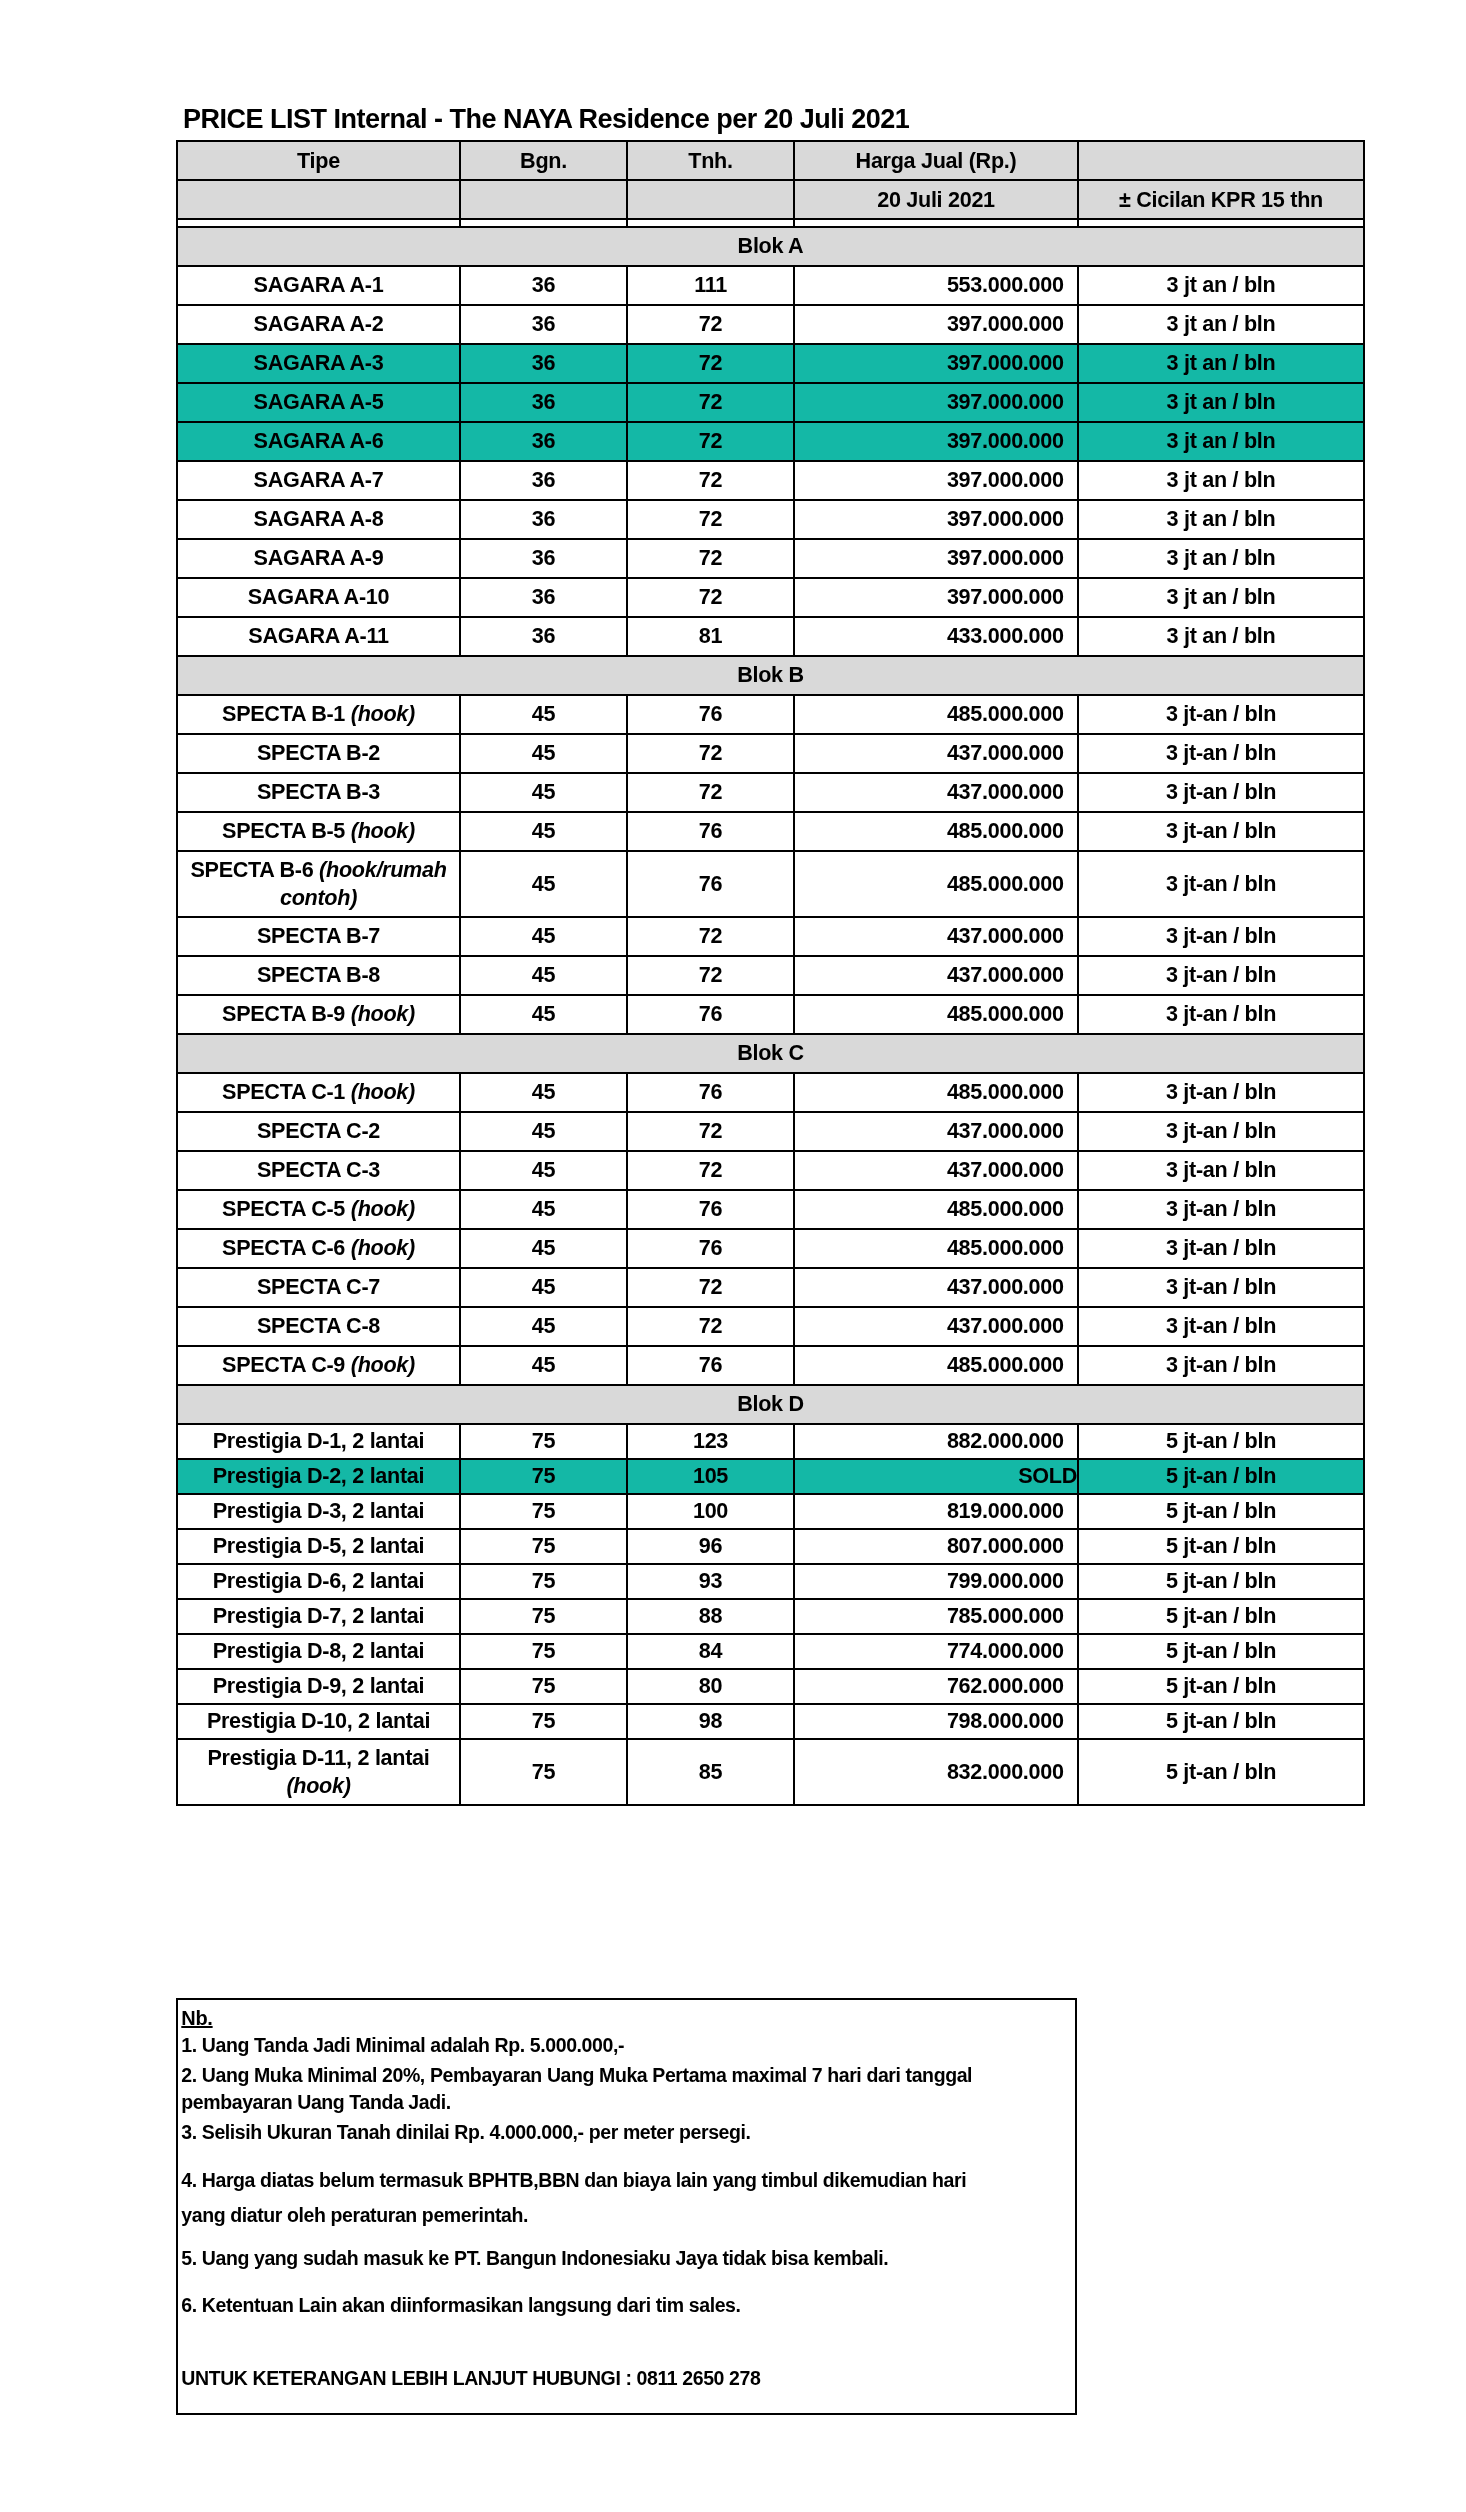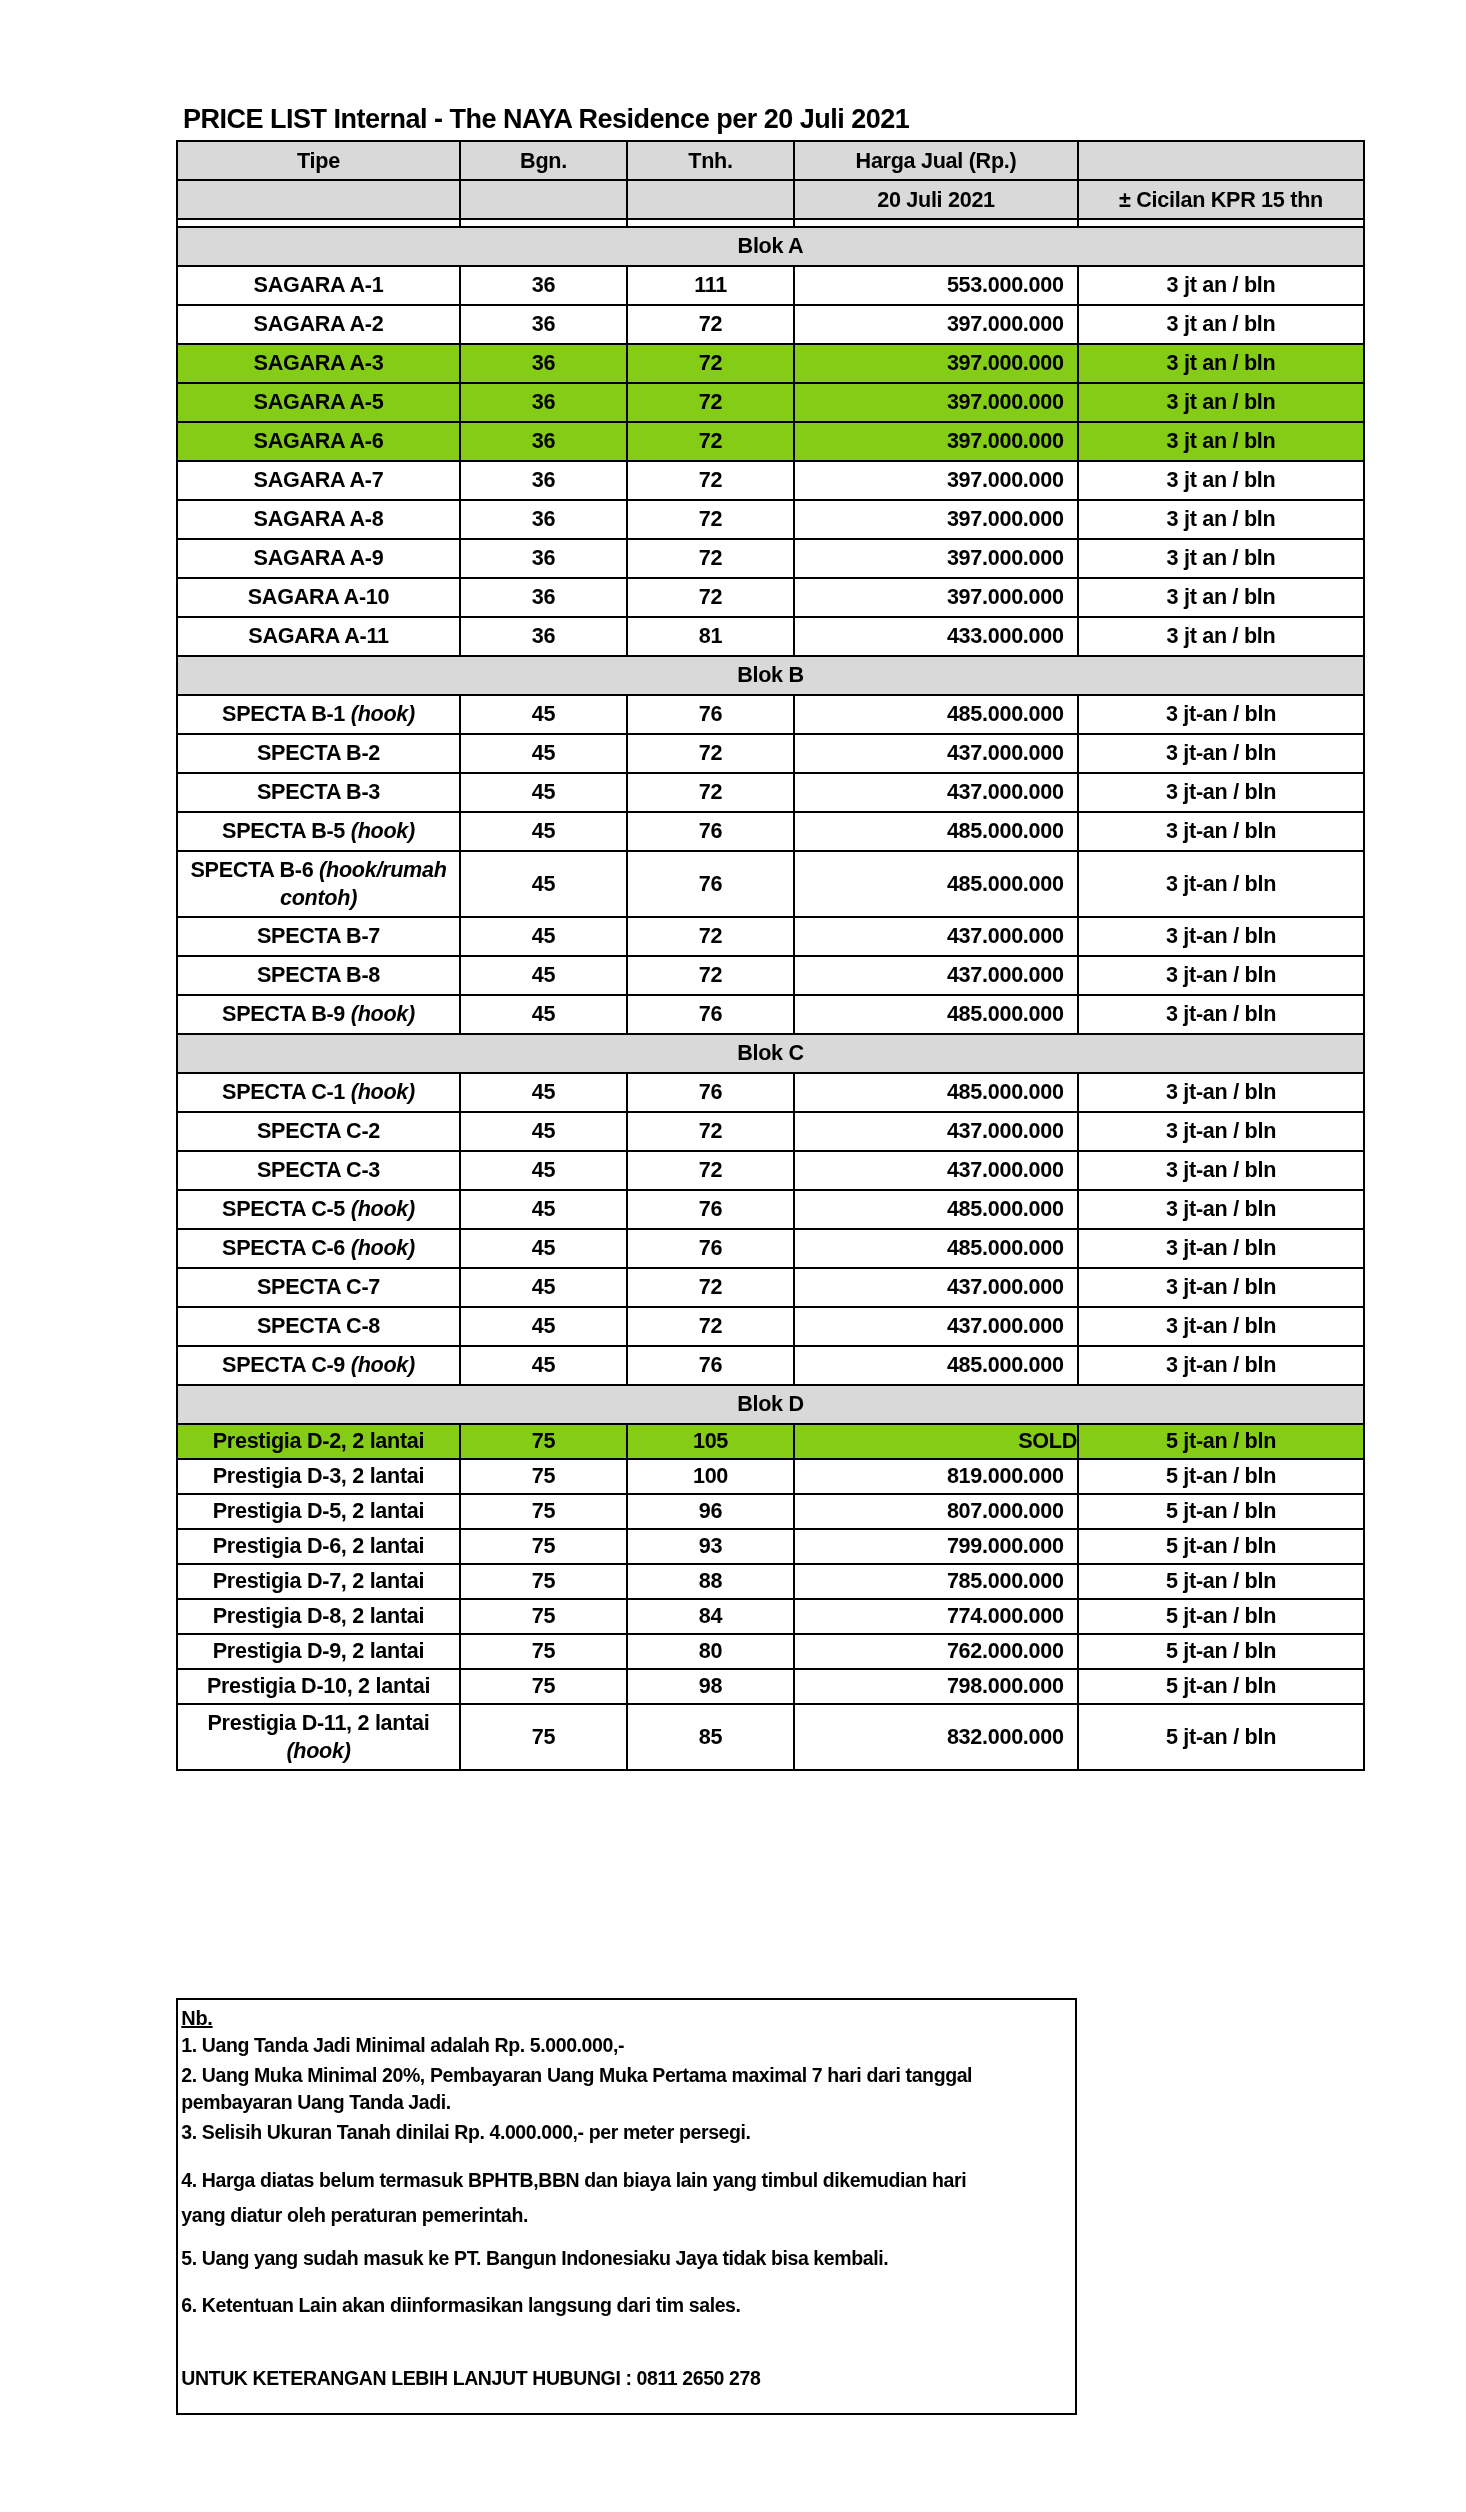--- a/index.html
+++ b/index.html
@@ -16,21 +16,21 @@
   table.price col.c2 { width: 167px; }
   table.price col.c3 { width: 167px; }
   table.price col.c4 { width: 284px; }
   table.price col.c5 { width: 286px; }
   tr.hdr td { background: #d9d9d9; height: 37px; }
   tr.gap td { height: 5.8px; border-top: 2.5px solid #000; border-bottom: 2.5px solid #000; }
   tr.blok td { background: #d9d9d9; height: 37px; margin-left: 40px; }
   tr.r td { height: 37px; }
   tr.rd td { height: 33px; }
   tr.tall td { height: 64px; }
-  tr.hl td { background: #84cc16; margin-top: 48px; }
+  tr.hl td { background: #14b8a6; margin-top: 48px; }
   td.price-cell { text-align: right !important; padding-right: 13.3px !important; }
   td.sold-cell { text-align: center; padding-right: 0 !important; }
   td.name-cell em { font-style: italic; margin-top: 10px; }
   .notes { position: absolute; left: 176px; top: 1998px; width: 897px; height: 413px;
            border: 2.5px solid #000; box-sizing: content-box; }
   .notes .nb { position: absolute; left: 3.3px; top: 6.6px; font-size: 20px; font-weight: bold;
                text-decoration: underline; letter-spacing: -0.3px; text-align: center; }
   .notes .line { position: absolute; left: 3.3px; font-size: 19.5px; font-weight: bold;
                  letter-spacing: -0.4px; white-space: nowrap; line-height: 25px; }
 </style>
@@ -256,20 +256,27 @@
       <tr class="r">
         <td class="name-cell"><span>SPECTA C-9</span> <em>(hook)</em></td>
         <td>45</td>
         <td>76</td>
         <td class="price-cell">485.000.000</td>
         <td>3 jt-an / bln</td>
       </tr>
       <tr class="blok">
         <td colspan="5">Blok D</td>
       </tr>
+      <tr class="rd">
+        <td class="name-cell"><span>Prestigia D-1, 2 lantai</span></td>
+        <td>75</td>
+        <td>123</td>
+        <td class="price-cell">882.000.000</td>
+        <td>5 jt-an / bln</td>
+      </tr>
       <tr class="rd hl">
         <td class="name-cell"><span>Prestigia D-2, 2 lantai</span></td>
         <td>75</td>
         <td>105</td>
         <td class="price-cell sold-cell">SOLD</td>
         <td>5 jt-an / bln</td>
       </tr>
       <tr class="rd">
         <td class="name-cell"><span>Prestigia D-3, 2 lantai</span></td>
         <td>75</td>

